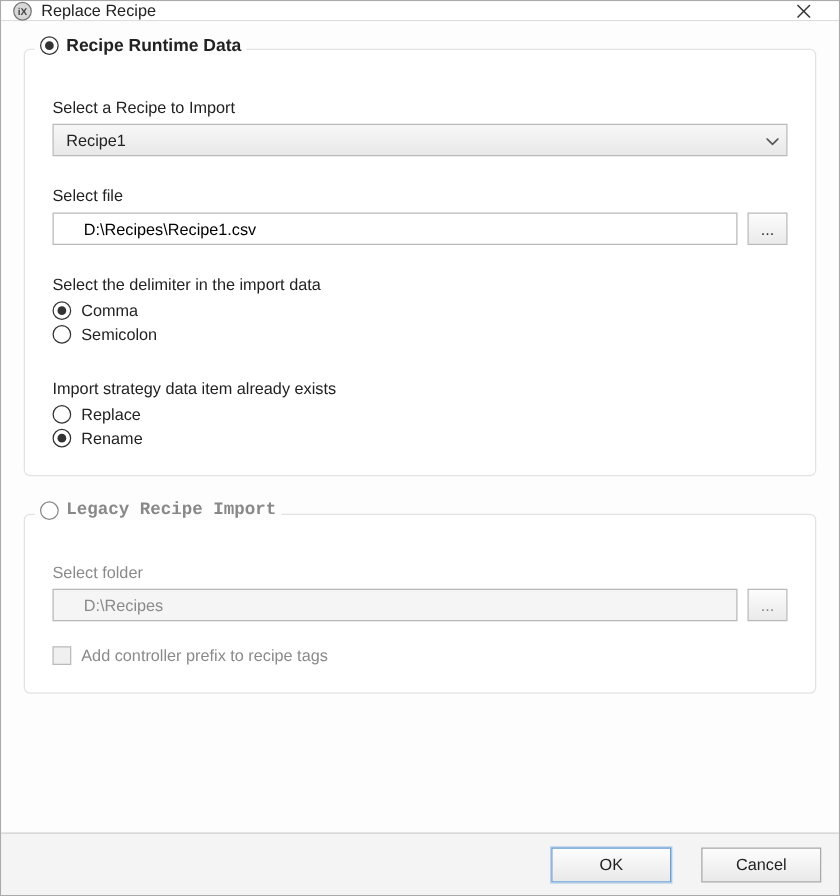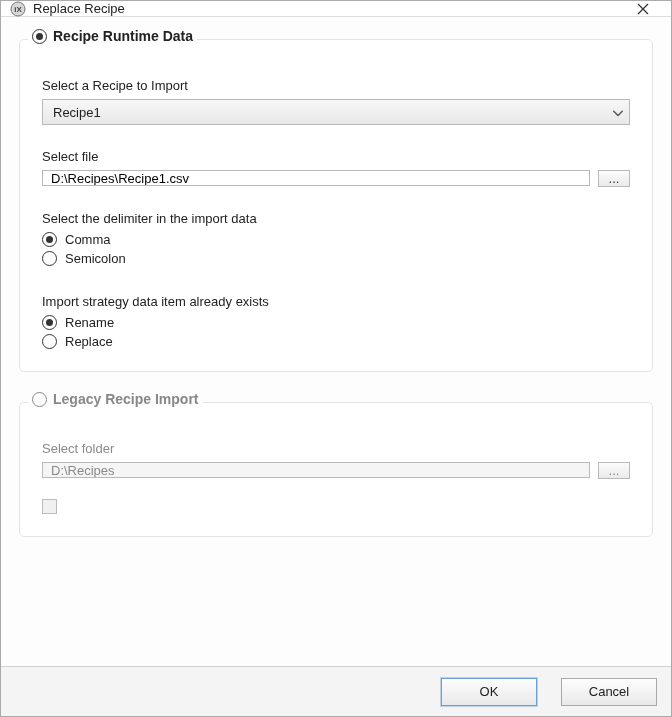--- a/index.html
+++ b/index.html
@@ -79,21 +79,21 @@
   .group-header .radio .dot {
     width: 7px; height: 7px;
     background: #333;
     border-radius: 50%;
   }
   .group-title {
     font-weight: 600;
     font-size: 14px;
     color: #222;
   }
-  .group.disabled .group-title { color: #888; }
+  .group.disabled .group-title { color: #888; font-family: Liberation Mono, monospace; }
   .label-row {
     margin: 8px 0 6px 0;
     font-size: 13px;
   }
   .select-wrap {
     position: relative;
     height: 26px;
     border: 1px solid #b9b9b9;
     background: linear-gradient(#f7f7f7, #e8e8e8);
     display: flex; align-items: center;
@@ -103,24 +103,24 @@
   .select-wrap .chev {
     position: absolute; right: 6px; top: 50%;
     transform: translateY(-50%);
     color: #444;
   }
   .file-row {
     display: flex; gap: 8px; align-items: stretch;
   }
   .text-input {
     flex: 1;
-    height: 16px;
+    height: 26px;
     border: 1px solid #b9b9b9;
     background: #fff;
-    padding: 0 8px;
+    padding: 0 24px;
     font-family: inherit;
     font-size: 13px;
     outline: none;
   }
   .text-input[disabled] {
     background: #f5f5f5;
     color: #8a8a8a;
   }
   .browse-btn {
     width: 32px;
@@ -243,47 +243,48 @@
       </div>
       <div class="opt-row">
         <div class="radio-sm"></div>
         <span>Semicolon</span>
       </div>
 
       <div class="spacer-md"></div>
 
       <div class="label-row">Import strategy data item already exists</div>
       <div class="opt-row">
+        <div class="radio-sm"></div>
+        <span>Replace</span>
+      </div>
+      <div class="opt-row">
         <div class="radio-sm">
             <div class="dot"></div>
           </div>
         <span>Rename</span>
       </div>
-      <div class="opt-row">
-        <div class="radio-sm"></div>
-        <span>Replace</span>
-      </div>
     </div>
 
     <div class="group disabled">
       <div class="group-header">
         <div class="radio"></div>
         <div class="group-title">Legacy Recipe Import</div>
       </div>
 
       <div class="label-row">Select folder</div>
       <div class="file-row">
         <input type="text" class="text-input" disabled="" value="D:\Recipes" style="">
         <div class="browse-btn disabled">...</div>
       </div>
 
       <div class="spacer-md"></div>
 
       <div class="opt-row">
         <div class="checkbox"></div>
+        <span>Add controller prefix to recipe tags</span>
       </div>
     </div>
 
   </div>
 
   <div class="footer">
     <div class="btn primary">OK</div>
     <div class="btn">Cancel</div>
   </div>
 

